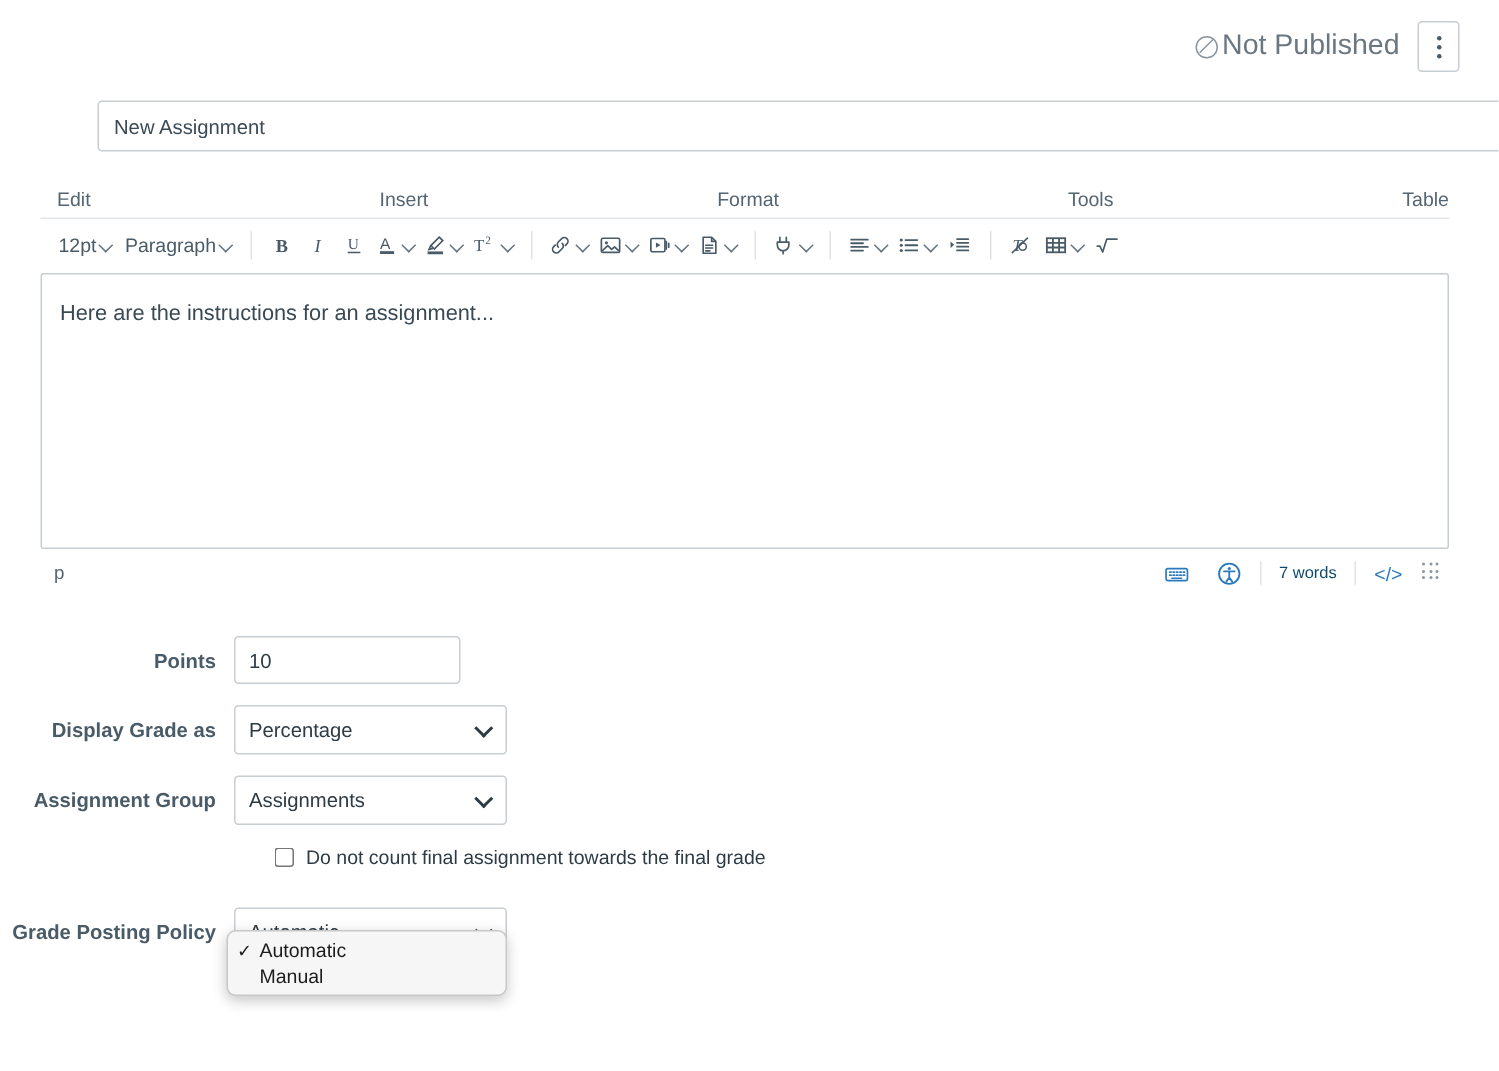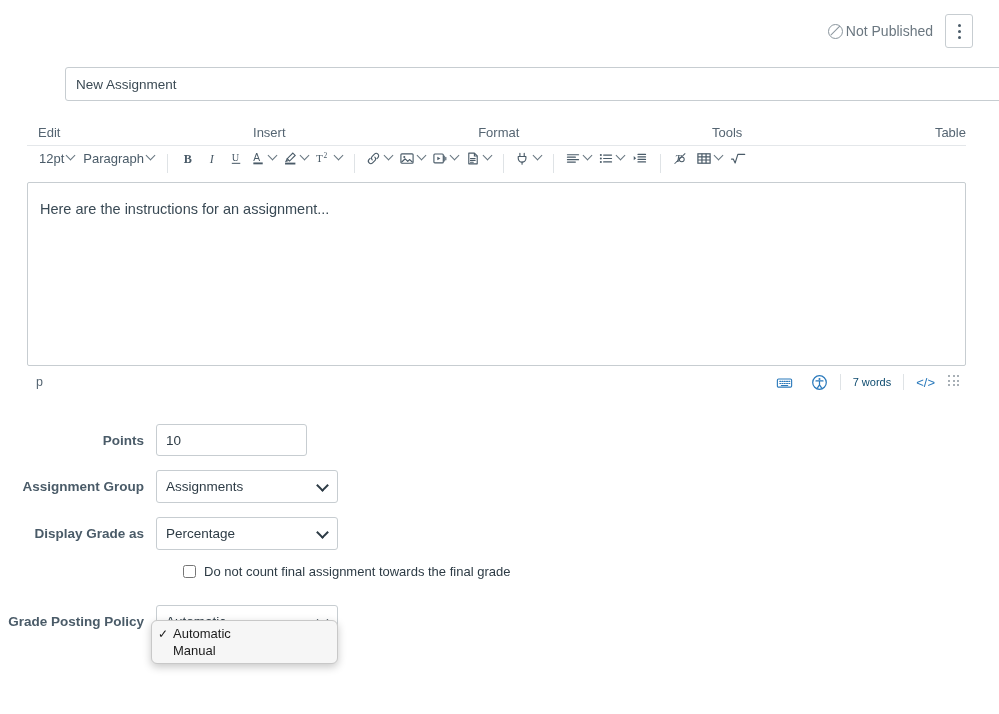--- a/index.html
+++ b/index.html
@@ -20,21 +20,21 @@
     top: 14px;
     right: 26px;
     display: flex;
     align-items: center;
     gap: 12px;
   }
   .pub-status {
     display: flex;
     align-items: center;
     gap: 3px;
-    font-size: 14px;
+    font-size: 19px;
     color: #6b7780;
     white-space: nowrap;
   }
   .pub-status .nosign {
     width: 15px; height: 15px;
     display: inline-block;
     position: relative;
     flex: 0 0 auto;
   }
   .pub-status .nosign::before {
@@ -125,20 +125,21 @@
     width: 1px;
     height: 19px;
     background: #dfe3e6;
     margin: 0 8px;
     flex: 0 0 auto;
   }
   .tbtn {
     height: 26px;
     min-width: 24px;
     display: flex;
+    align-items: center;
     justify-content: center;
     gap: 2px;
     padding: 0 3px;
     cursor: pointer;
     color: #4a5b68;
     border-radius: 3px;
     font-size: 13px;
     white-space: nowrap;
   }
   .tbtn.text { padding: 0 4px; }
@@ -597,34 +598,34 @@
 </div>
 
 <div class="form">
 
   <div class="frow">
     <div class="flabel">Points</div>
     <input class="points-input" type="text" value="10" style="">
   </div>
 
   <div class="frow">
+    <div class="flabel">Display Grade as</div>
+    <div class="sel-wrap">
+      <select class="sel">
+        <option>Percentage</option>
+      </select>
+      <span class="sel-arrow"></span>
+    </div>
+  </div>
+
+  <div class="frow">
     <div class="flabel">Assignment Group</div>
     <div class="sel-wrap">
       <select class="sel">
         <option>Assignments</option>
-      </select>
-      <span class="sel-arrow"></span>
-    </div>
-  </div>
-
-  <div class="frow">
-    <div class="flabel">Display Grade as</div>
-    <div class="sel-wrap">
-      <select class="sel">
-        <option>Percentage</option>
       </select>
       <span class="sel-arrow"></span>
     </div>
   </div>
 
   <div class="check-row">
     <input type="checkbox" id="omitchk" style="">
     <label for="omitchk">Do not count final assignment towards the final grade</label>
   </div>
 

